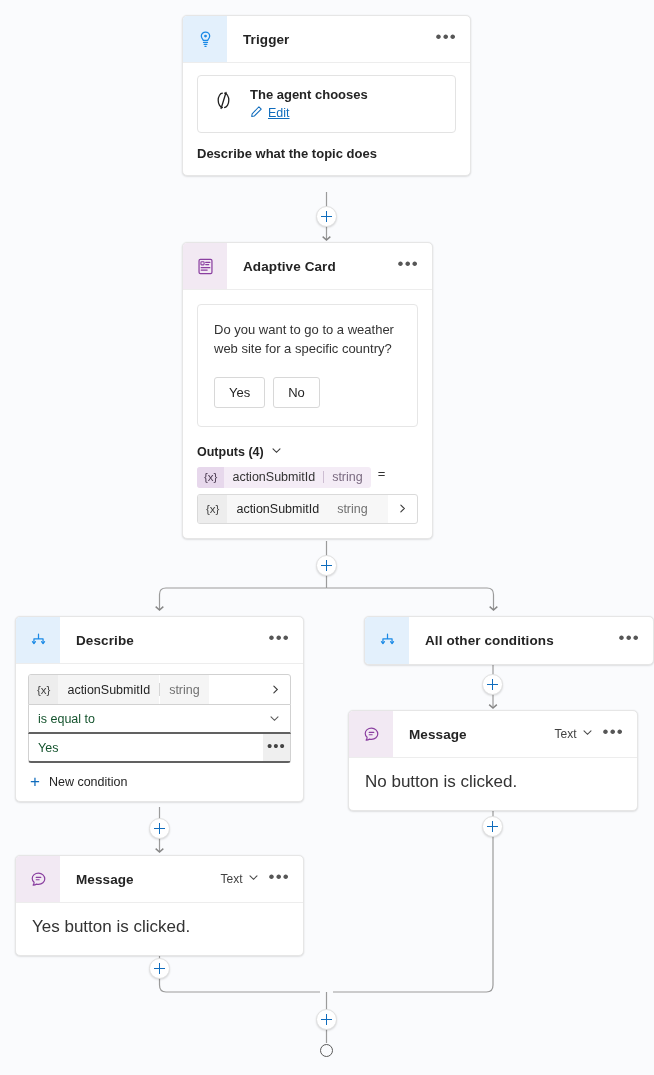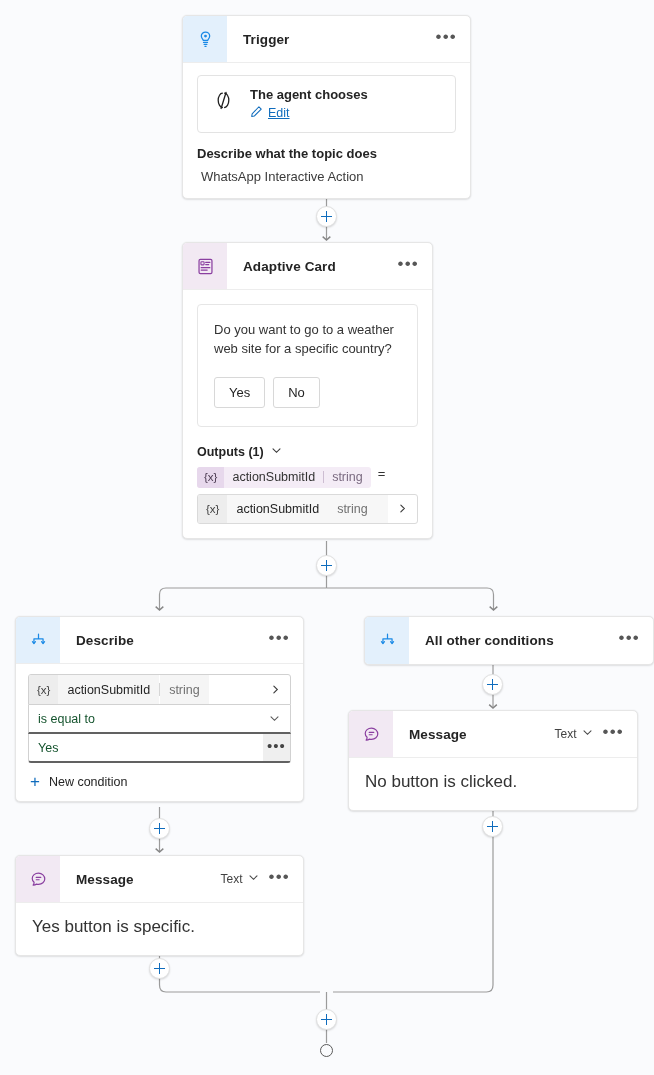--- a/index.html
+++ b/index.html
@@ -245,21 +245,20 @@
             <span>
               <svg width="13" height="13" viewBox="0 0 14 14" fill="none">
                 <path d="M9.6 1.9 L12.1 4.4 L4.6 11.9 L1.8 12.4 L2.3 9.6 Z" stroke="#0f6cbd" stroke-width="1.1" fill="none" stroke-linejoin="round"></path>
               </svg>
             </span>
             <span class="edit-link">Edit</span>
           </div>
         </div>
       </div>
       <div class="label-strong">Describe what the topic does</div>
-      <div class="label-value">WhatsApp Interactive Action</div>
     </div>
   </div>
 
   <div class="plus-node" style="left:316px;top:206px;"></div>
 
   <div class="node" style="left:182px;top:242px;width:251px;">
     <div class="node-header">
       <div class="icon-tile tile-purple">
         <svg width="19" height="19" viewBox="0 0 20 20" fill="none">
           <rect x="3.2" y="2.6" width="13.6" height="14.8" rx="1.4" stroke="#8a3fa0" stroke-width="1.3" fill="none"></rect>
@@ -276,21 +275,21 @@
       <div class="ac-preview">
         <div class="ac-text">Do you want to go to a weather web site for a specific country?</div>
         <div class="ac-btns">
           <button class="ac-btn">Yes</button>
           <button class="ac-btn">No</button>
         </div>
       </div>
     </div>
     <div class="outputs-wrap">
       <div class="outputs-head">
-        <span>Outputs (1)</span>
+        <span>Outputs (4)</span>
         <span>
           <svg width="11" height="11" viewBox="0 0 12 12" fill="none">
             <path d="M2.2 4.3 L6 8 L9.8 4.3" stroke="#3a3a3a" stroke-width="1.2" fill="none" stroke-linecap="round"></path>
           </svg>
         </span>
       </div>
       <div class="outrow">
         <div class="pill-purple">
           <span class="chip-x">{x}</span>
           <span class="pill-name">actionSubmitId</span>
@@ -417,21 +416,21 @@
           <span>Text</span>
           <span>
             <svg width="11" height="11" viewBox="0 0 12 12" fill="none">
               <path d="M2.2 4.3 L6 8 L9.8 4.3" stroke="#4a4a4a" stroke-width="1.2" fill="none" stroke-linecap="round"></path>
             </svg>
           </span>
         </div>
         <div class="ellipsis">•••</div>
       </div>
     </div>
-    <div class="msg-body">Yes button is specific.</div>
+    <div class="msg-body">Yes button is clicked.</div>
   </div>
 
   <div class="plus-node" style="left:149px;top:958px;"></div>
 
   <div class="plus-node" style="left:316px;top:1009px;"></div>
   <div class="end-circle" style="left:320px;top:1044px;"></div>
 
 </div>
 
 </body></html>

